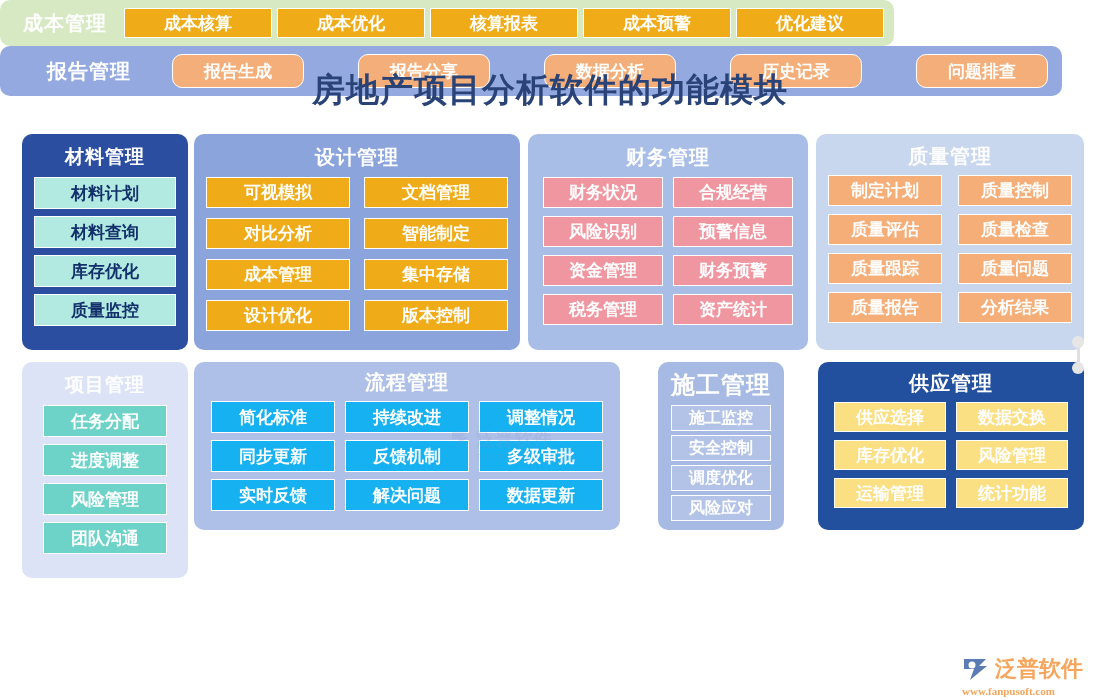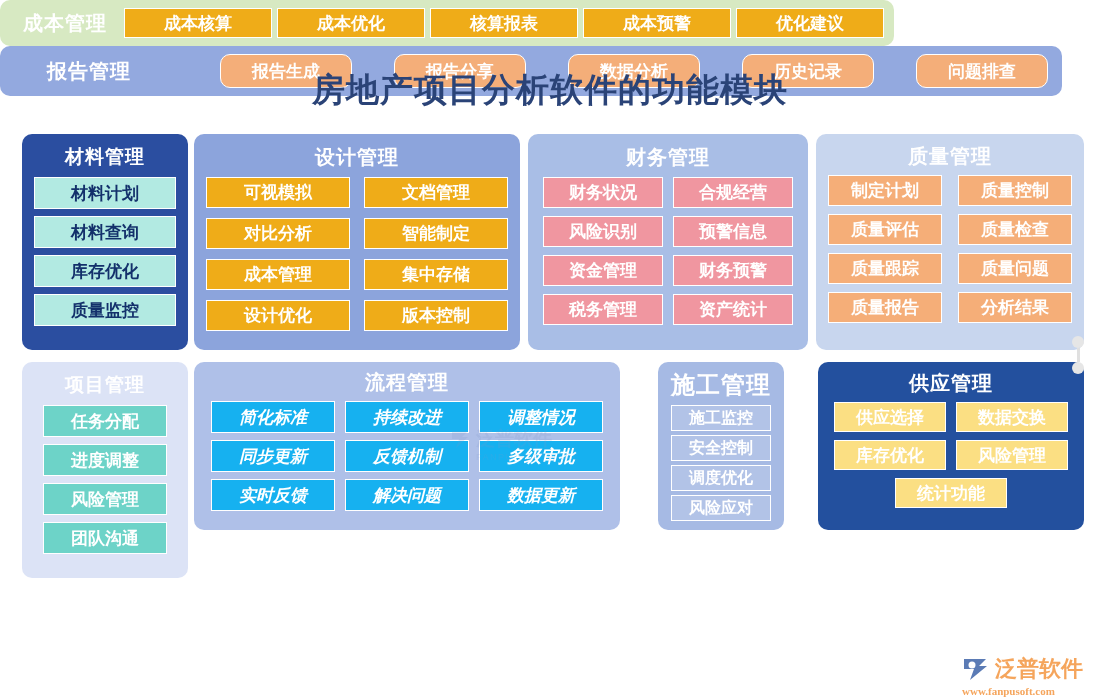--- a/index.html
+++ b/index.html
@@ -71,21 +71,21 @@
   #project { left: 22px; top: 362px; width: 166px; height: 216px; background: #DCE3F6; }
   #project .panel-title { font-size: 19px; margin-top: 10px; }
   #project .chip { width: 124px; height: 32px; margin: 7px 0 0 0;
                    background:#6DD3C8; color:#ffffff; font-size:17px; border-color:#ffffff; }
   #project .btn-grid { flex-direction: column; align-items: center; }
 
   
   #process { left: 194px; top: 362px; width: 426px; height: 168px; background: #AFC0E8; }
   #process .panel-title { font-size: 20px; margin-top: 7px; }
   #process .btn-grid { padding: 5px 10px 0 10px; gap: 7px 10px; }
-  #process .chip { width: 124px; height: 32px; background:#16B1F0; color:#ffffff; font-size:17px;font-style:italic; }
+  #process .chip { width: 124px; height: 32px; background:#16B1F0; color:#ffffff; font-size:17px; }
 
   
   #construction { left: 658px; top: 362px; width: 126px; height: 168px; background: #A6BAE4; }
   #construction .panel-title { font-size: 24px; margin-top: 7px; }
   #construction .chip { width: 100px; height: 26px; margin: 4px 0 0 0;
                         background: rgba(255,255,255,0.14); color:#ffffff; font-size:16px; }
   #construction .btn-grid { flex-direction: column; align-items: center; }
 
   
   #supply { left: 818px; top: 362px; width: 266px; height: 168px; background: #23509E; }
@@ -96,21 +96,21 @@
   
   #cost { left: 190px; top: 534px; width: 894px; height: 46px; background:#D7E9C2;
           display:flex; align-items:center; border-radius: 10px; padding: 0 10px; }
   #cost .bar-label { font-size: 20px; font-weight:bold; color:#ffffff; width: 110px;
                      text-align:center; letter-spacing:1px; }
   #cost .bar-items { display:flex; flex:1; justify-content:space-between; padding-left: 4px; }
   #cost .chip { width: 148px; height: 30px; background:#EFAC18; color:#ffffff; font-size:17px; }
 
   
   #report { left: 22px; top: 594px; width: 1062px; height: 50px; background:#93A9DF;
-            display:flex; align-items:center; border-radius: 10px; padding: 0 14px; gap: 48px; }
+            display:flex; align-items:center; border-radius: 10px; padding: 0 14px; }
   #report .bar-label { font-size: 20px; font-weight:bold; color:#ffffff; width: 150px;
                        text-align:center; letter-spacing:1px; }
   #report .bar-items { display:flex; flex:1; justify-content:space-between; padding-left: 8px; }
   #report .chip { width: 132px; height: 34px; background:#F4AE79; color:#ffffff; font-size:17px;border-radius:10px; }
 
   
   .deco-pin { position:absolute; }
   .deco-pin .dot { width:12px; height:12px; border-radius:50%; background:#E6E6E6; }
   .deco-pin .stem { width:3px; height:14px; background:#E0E0E0; margin-left:4.5px; }
 
@@ -225,20 +225,21 @@
     </div>
   </div>
 
   <div class="panel" id="supply">
     <div class="panel-title">供应管理</div>
     <div class="btn-grid">
       <div class="chip">供应选择</div>
       <div class="chip">数据交换</div>
       <div class="chip">库存优化</div>
       <div class="chip">风险管理</div>
+      <div class="chip">运输管理</div>
       <div class="chip">统计功能</div>
     </div>
   </div>
 
   <div id="cost">
     <div class="bar-label">成本管理</div>
     <div class="bar-items">
       <div class="chip">成本核算</div>
       <div class="chip">成本优化</div>
       <div class="chip">核算报表</div>

